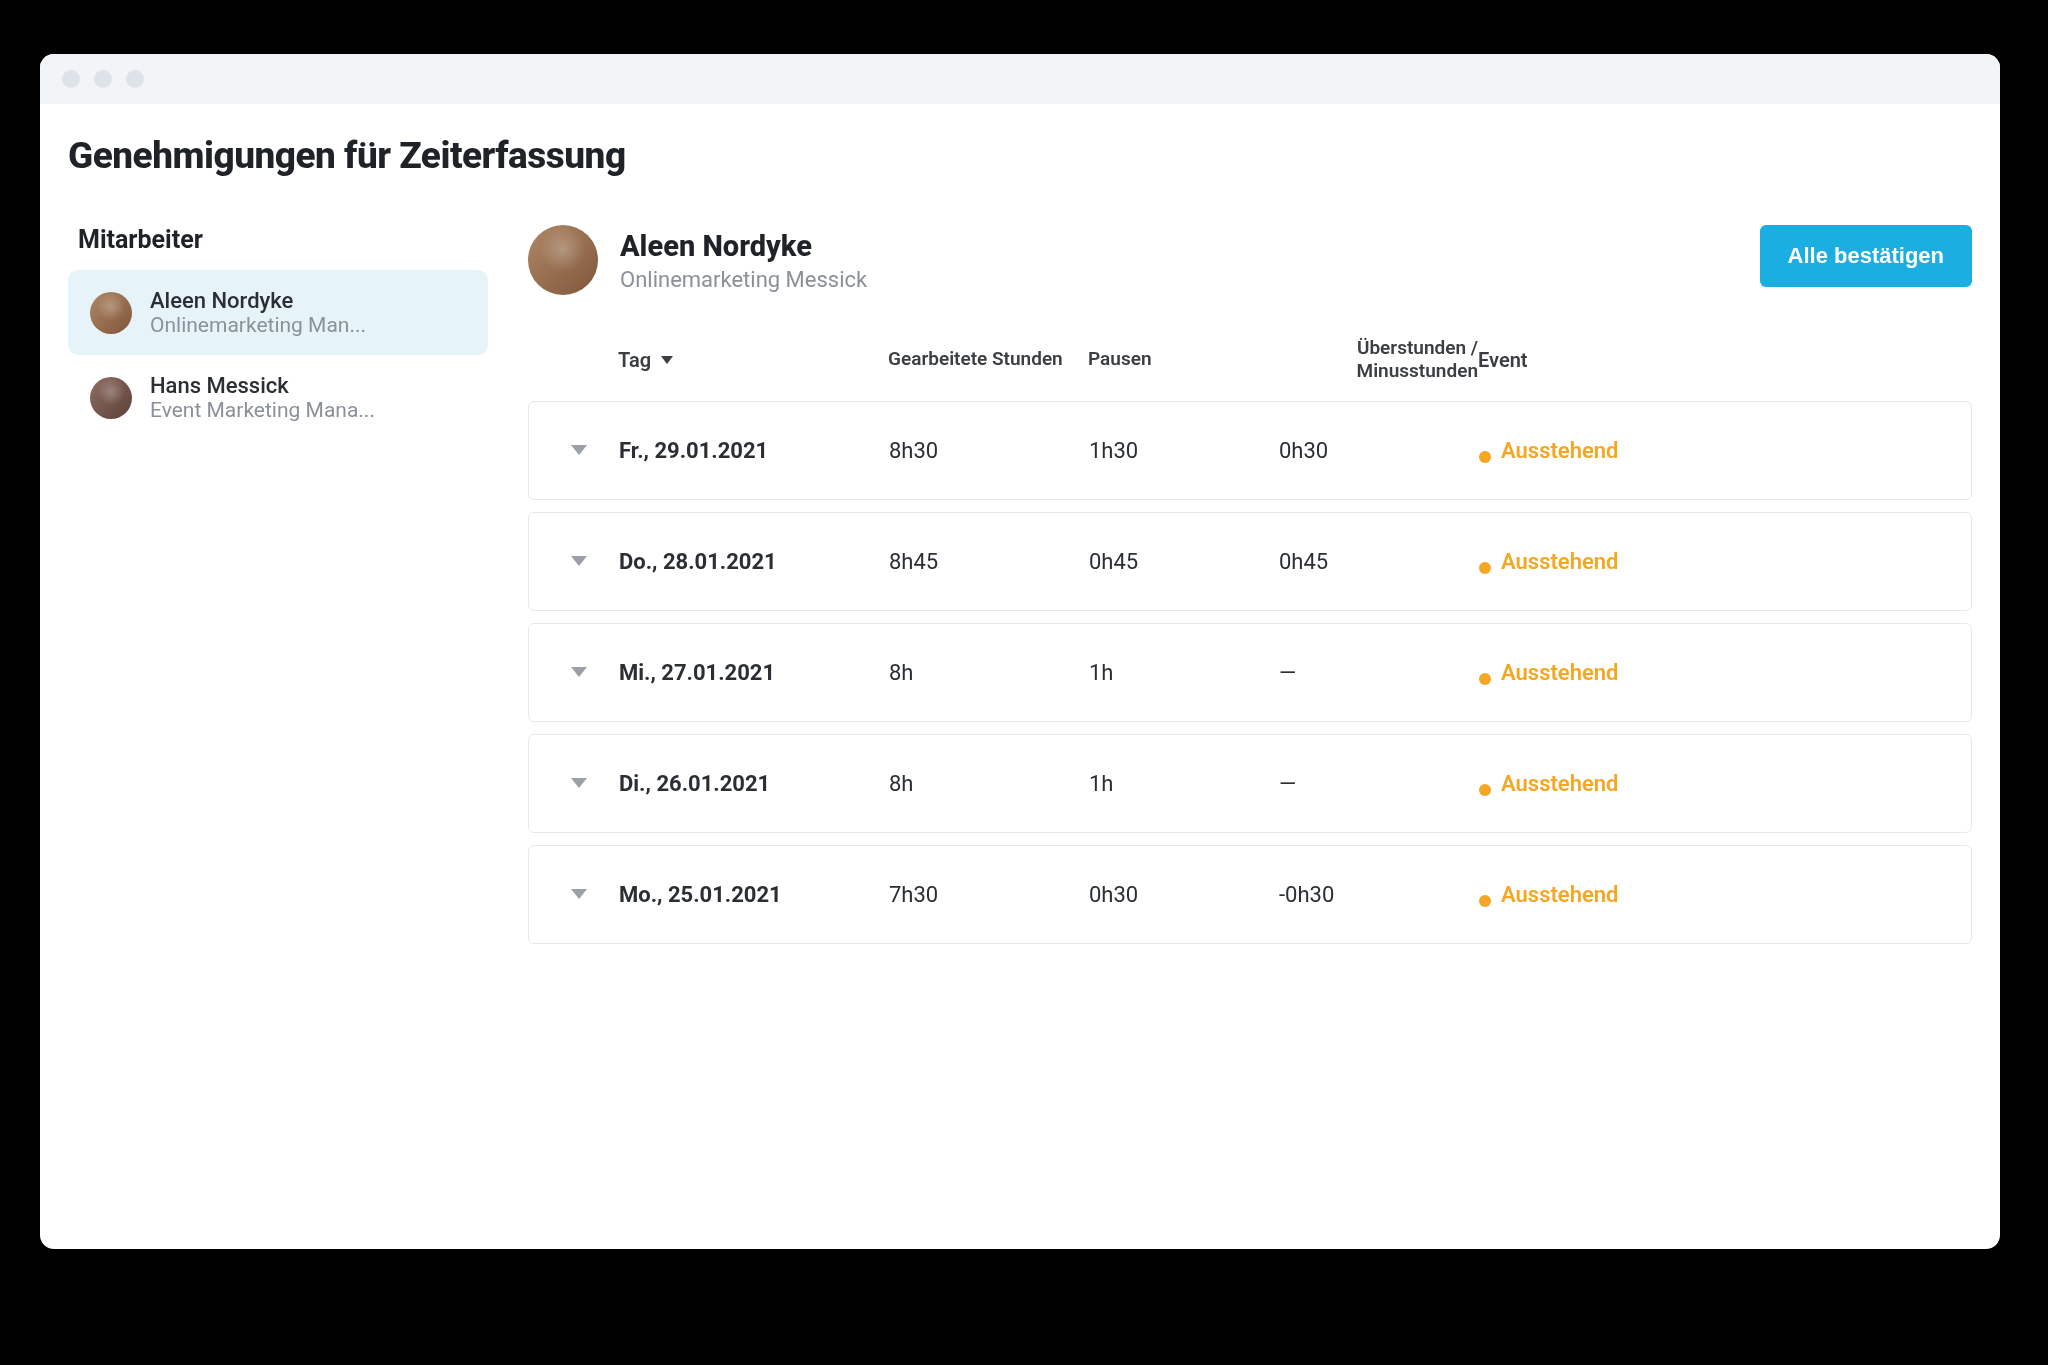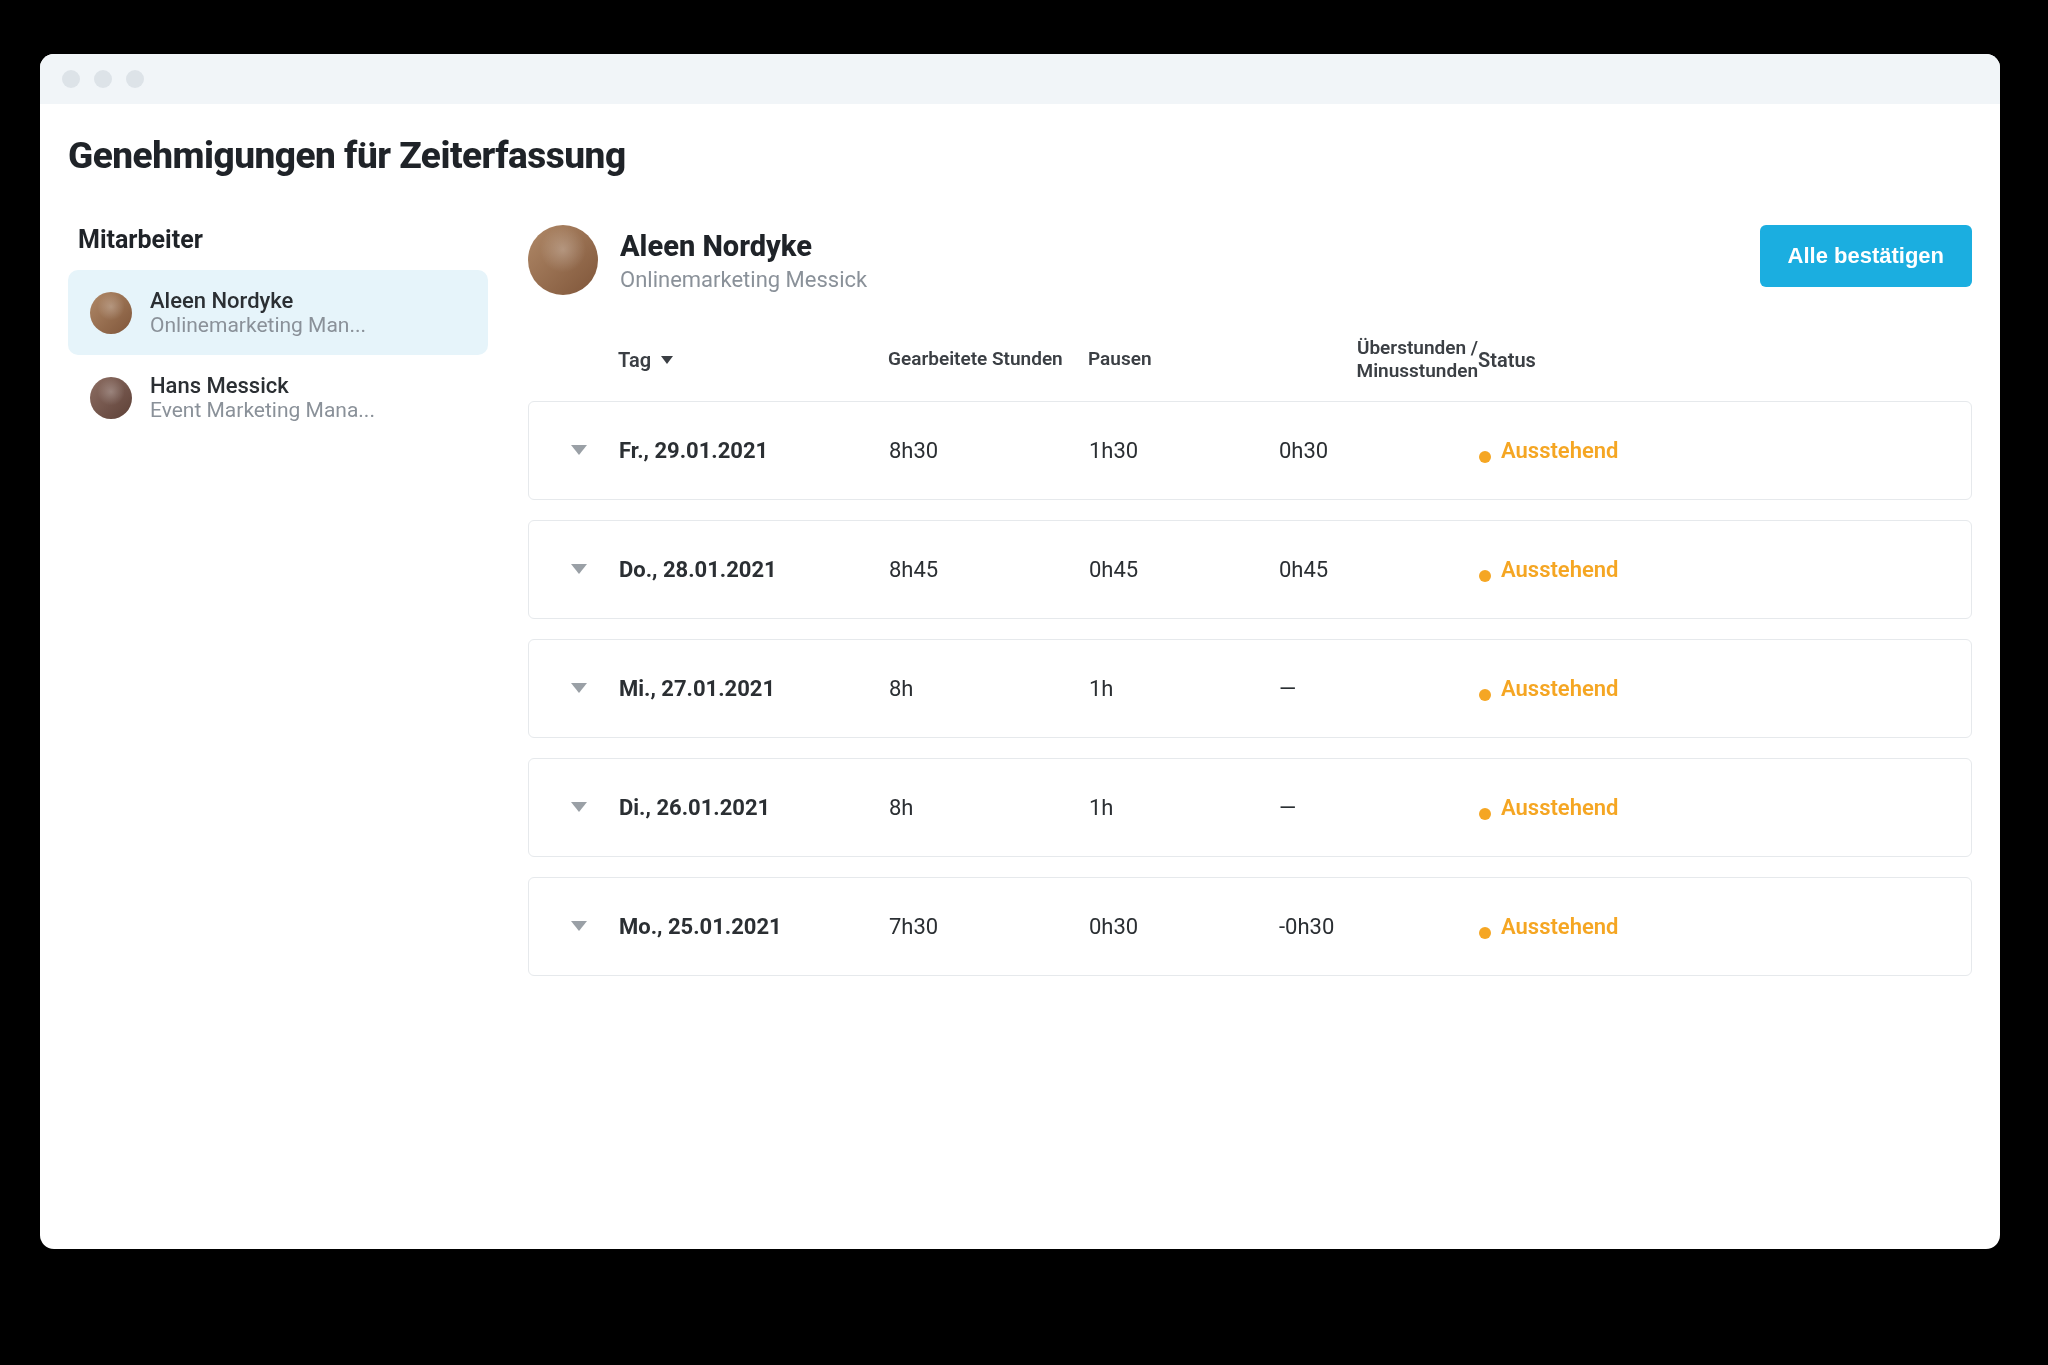--- a/index.html
+++ b/index.html
@@ -163,21 +163,21 @@
   .th { display:flex; align-items:center; gap:6px; line-height:1.2; }
   .th.small { font-size: 19px; font-weight:600; }
   .sort-caret {
     width:0; height:0;
     border-left:6px solid transparent;
     border-right:6px solid transparent;
     border-top:8px solid #3b3f44;
     display:inline-block;
     margin-left:4px;
   }
-  .rows { display:flex; flex-direction:column; gap: 20px; }
+  .rows { display:flex; flex-direction:column; gap: 12px; }
   .row {
     display: grid;
     grid-template-columns: 80px 270px 200px 190px 200px 1fr;
     align-items: center;
     background: #fff;
     border: 1px solid #e6e9ec;
     border-radius: 6px;
     padding: 36px 10px;
     font-size: 22px;
     color: #2b2f33;
@@ -245,21 +245,21 @@
         <div class="table-wrap">
           <div class="thead">
             <div></div>
             <div class="th">
               <span>Tag</span>
               <span class="sort-caret"></span>
             </div>
             <div class="th small">Gearbeitete Stunden</div>
             <div class="th small">Pausen</div>
             <div class="th small">Überstunden / Minusstunden</div>
-            <div class="th">Status</div>
+            <div class="th">Event</div>
           </div>
 
           <div class="rows">
 
           <div class="row">
                 <div class="expand-cell">
                   <div class="chev"></div>
                 </div>
                 <div class="day">Fr., 29.01.2021</div>
                 <div>8h30</div>

